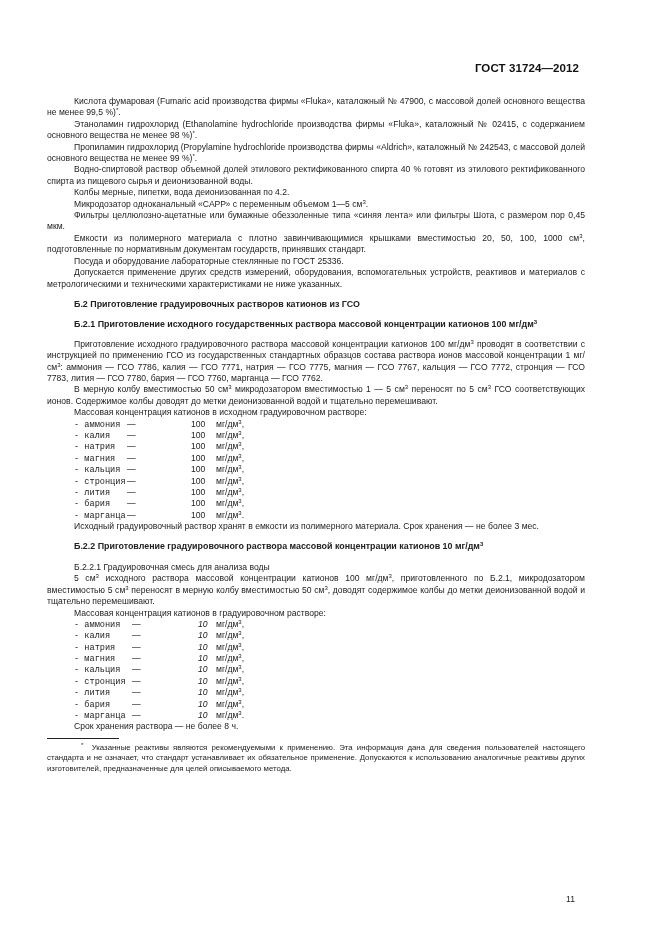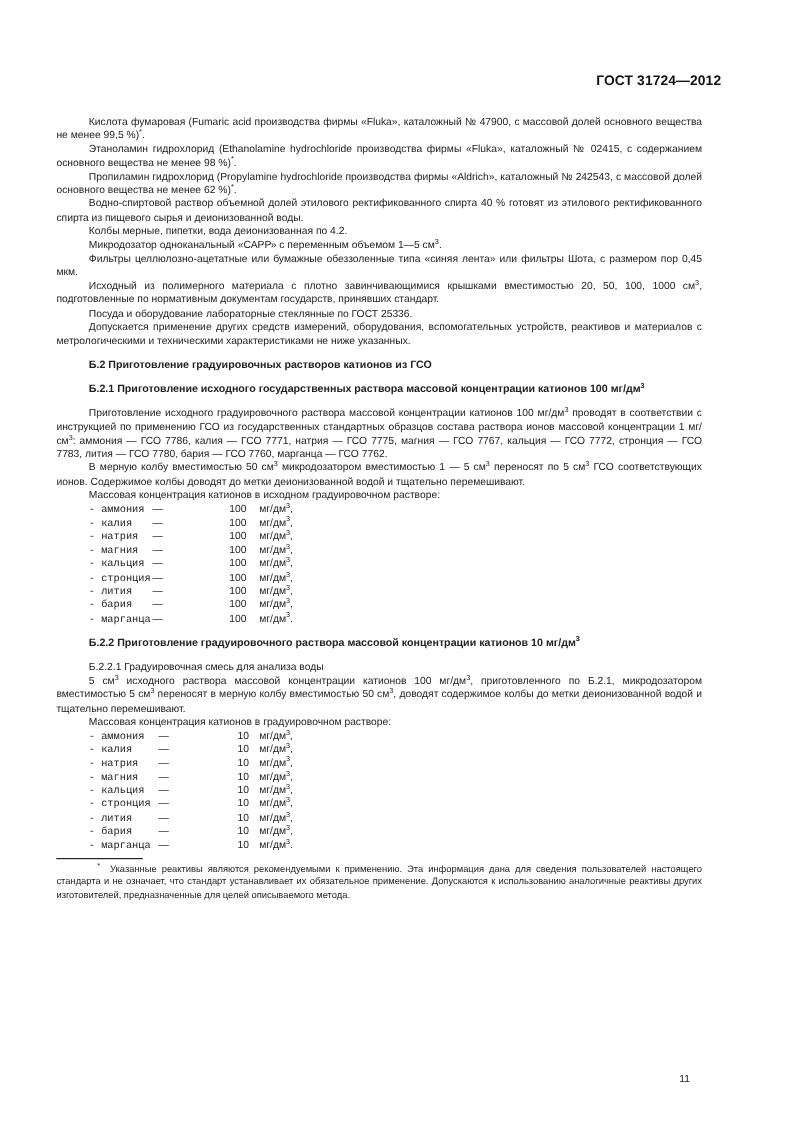--- a/index.html
+++ b/index.html
@@ -1,52 +1,52 @@
 <!DOCTYPE html>
 <html><head>
 <meta charset="utf-8">
 <style>
   html, body { margin: 0; padding: 0; background: #ffffff; }
   body { width: 661px; height: 935px; position: relative; overflow: hidden;
          font-family: "Liberation Sans", "DejaVu Sans", sans-serif; color: #222; }
-  .header { position: absolute; right: 60px; top: 62px; font-weight: bold; font-size: 11.5px; color: #111; letter-spacing: 0.1px; }
+  .header { position: absolute; right: 82px; top: 62px; font-weight: bold; font-size: 11.5px; color: #111; letter-spacing: 0.1px; }
   .body { position: absolute; left: 47px; top: 96px; width: 538px; font-size: 8.6px; line-height: 11.4px; }
   p { margin: 0; text-align: justify; }
   .ind { text-indent: 27px; }
   .h2 { font-weight: bold; font-size: 8.9px; margin: 9px 0 9px 27px; text-indent: 0; }
   .h3 { font-weight: bold; font-size: 8.9px; margin: 0 0 8px 27px; text-indent: 0; }
   sup { font-size: 6px; vertical-align: 3.5px; line-height: 0; }
   .list { margin: 0; padding: 0; list-style: none; }
   .list li { padding-left: 27px; white-space: nowrap; height: 11.4px; }
   .list .nm { display: inline-block; width: 53px; font-family: Liberation Mono, monospace; }
   .list .dash { display: inline-block; width: 16px; }
   .list .val { display: inline-block; width: 25px; margin-left: 48px; }
   .list2 .nm { width: 58px; }
   .list2 .dash { width: 18px; }
-  .list2 .val { width: 18px; }
+  .list2 .val { width: 18px; font-style: italic; }
   .fn-rule { width: 72px; border-top: 1px solid #222; margin: 5px 0 4px 0; }
   .footnote { font-size: 7.8px; line-height: 10.4px; text-indent: 34px; }
   .pagenum { position: absolute; left: 566px; top: 894px; font-size: 8.6px; }
 </style>
 </head>
 <body>
 
 <div class="header">ГОСТ 31724—2012</div>
 
 <div class="body">
 
   <div>
     <p class="ind"><span>Кислота фумаровая (Fumaric acid производства фирмы «Fluka», каталожный № 47900, с массовой долей основного вещества не менее 99,5 %)</span><sup>*</sup><span>.</span></p>
     <p class="ind"><span>Этаноламин гидрохлорид (Ethanolamine hydrochloride производства фирмы «Fluka», каталожный № 02415, с содержанием основного вещества не менее 98 %)</span><sup>*</sup><span>.</span></p>
-    <p class="ind"><span>Пропиламин гидрохлорид (Propylamine hydrochloride производства фирмы «Aldrich», каталожный № 242543, с массовой долей основного вещества не менее 62 %)</span><sup>*</sup><span>.</span></p>
+    <p class="ind"><span>Пропиламин гидрохлорид (Propylamine hydrochloride производства фирмы «Aldrich», каталожный № 242543, с массовой долей основного вещества не менее 99 %)</span><sup>*</sup><span>.</span></p>
     <p class="ind">Водно-спиртовой раствор объемной долей этилового ректификованного спирта 40 % готовят из этилового ректификованного спирта из пищевого сырья и деионизованной воды.</p>
     <p class="ind">Колбы мерные, пипетки, вода деионизованная по 4.2.</p>
     <p class="ind"><span>Микродозатор одноканальный «САРР» с переменным объемом 1—5 см</span><sup>3</sup><span>.</span></p>
     <p class="ind">Фильтры целлюлозно-ацетатные или бумажные обеззоленные типа «синяя лента» или фильтры Шота, с размером пор 0,45 мкм.</p>
-    <p class="ind"><span>Исходный из полимерного материала с плотно завинчивающимися крышками вместимостью 20, 50, 100, 1000 см</span><sup>3</sup><span>, подготовленные по нормативным документам государств, принявших стандарт.</span></p>
+    <p class="ind"><span>Емкости из полимерного материала с плотно завинчивающимися крышками вместимостью 20, 50, 100, 1000 см</span><sup>3</sup><span>, подготовленные по нормативным документам государств, принявших стандарт.</span></p>
     <p class="ind">Посуда и оборудование лабораторные стеклянные по ГОСТ 25336.</p>
     <p class="ind">Допускается применение других средств измерений, оборудования, вспомогательных устройств, реактивов и материалов с метрологическими и техническими характеристиками не ниже указанных.</p>
   </div>
 
   <p class="h2">Б.2 Приготовление градуировочных растворов катионов из ГСО</p>
 
   <p class="h3"><span>Б.2.1 Приготовление исходного государственных раствора массовой концентрации катионов 100 мг/дм</span><sup>3</sup></p>
 
   <p class="ind"><span>Приготовление исходного градуировочного раствора массовой концентрации катионов 100 мг/дм</span><sup>3</sup><span> проводят в соответствии с инструкцией по применению ГСО из государственных стандартных образцов состава раствора ионов массовой концентрации 1 мг/см</span><sup>3</sup><span>: аммония — ГСО 7786, калия — ГСО 7771, натрия — ГСО 7775, магния — ГСО 7767, кальция — ГСО 7772, стронция — ГСО 7783, лития — ГСО 7780, бария — ГСО 7760, марганца — ГСО 7762.</span></p>
   <p class="ind"><span>В мерную колбу вместимостью 50 см</span><sup>3</sup><span> микродозатором вместимостью 1 — 5 см</span><sup>3</sup><span> переносят по 5 см</span><sup>3</sup><span> ГСО соответствующих ионов. Содержимое колбы доводят до метки деионизованной водой и тщательно перемешивают.</span></p>
@@ -57,37 +57,39 @@
     <li><span class="nm">- калия</span><span class="dash">—</span><span class="val">100</span><span>мг/дм</span><sup>3</sup><span>,</span></li>
     <li><span class="nm">- натрия</span><span class="dash">—</span><span class="val">100</span><span>мг/дм</span><sup>3</sup><span>,</span></li>
     <li><span class="nm">- магния</span><span class="dash">—</span><span class="val">100</span><span>мг/дм</span><sup>3</sup><span>,</span></li>
     <li><span class="nm">- кальция</span><span class="dash">—</span><span class="val">100</span><span>мг/дм</span><sup>3</sup><span>,</span></li>
     <li><span class="nm">- стронция</span><span class="dash">—</span><span class="val">100</span><span>мг/дм</span><sup>3</sup><span>,</span></li>
     <li><span class="nm">- лития</span><span class="dash">—</span><span class="val">100</span><span>мг/дм</span><sup>3</sup><span>,</span></li>
     <li><span class="nm">- бария</span><span class="dash">—</span><span class="val">100</span><span>мг/дм</span><sup>3</sup><span>,</span></li>
     <li><span class="nm">- марганца</span><span class="dash">—</span><span class="val">100</span><span>мг/дм</span><sup>3</sup><span>.</span></li>
   </ul>
 
+  <p class="ind">Исходный градуировочный раствор хранят в емкости из полимерного материала. Срок хранения — не более 3 мес.</p>
 
   <p class="h2"><span>Б.2.2 Приготовление градуировочного раствора массовой концентрации катионов 10 мг/дм</span><sup>3</sup></p>
 
   <p class="ind">Б.2.2.1 Градуировочная смесь для анализа воды</p>
   <p class="ind"><span>5 см</span><sup>3</sup><span> исходного раствора массовой концентрации катионов 100 мг/дм</span><sup>3</sup><span>, приготовленного по Б.2.1, микродозатором вместимостью 5 см</span><sup>3</sup><span> переносят в мерную колбу вместимостью 50 см</span><sup>3</sup><span>, доводят содержимое колбы до метки деионизованной водой и тщательно перемешивают.</span></p>
   <p class="ind">Массовая концентрация катионов в градуировочном растворе:</p>
 
   <ul class="list list2">
     <li><span class="nm">- аммония</span><span class="dash">—</span><span class="val">10</span><span>мг/дм</span><sup>3</sup><span>,</span></li>
     <li><span class="nm">- калия</span><span class="dash">—</span><span class="val">10</span><span>мг/дм</span><sup>3</sup><span>,</span></li>
     <li><span class="nm">- натрия</span><span class="dash">—</span><span class="val">10</span><span>мг/дм</span><sup>3</sup><span>,</span></li>
     <li><span class="nm">- магния</span><span class="dash">—</span><span class="val">10</span><span>мг/дм</span><sup>3</sup><span>,</span></li>
     <li><span class="nm">- кальция</span><span class="dash">—</span><span class="val">10</span><span>мг/дм</span><sup>3</sup><span>,</span></li>
     <li><span class="nm">- стронция</span><span class="dash">—</span><span class="val">10</span><span>мг/дм</span><sup>3</sup><span>,</span></li>
     <li><span class="nm">- лития</span><span class="dash">—</span><span class="val">10</span><span>мг/дм</span><sup>3</sup><span>,</span></li>
     <li><span class="nm">- бария</span><span class="dash">—</span><span class="val">10</span><span>мг/дм</span><sup>3</sup><span>,</span></li>
     <li><span class="nm">- марганца</span><span class="dash">—</span><span class="val">10</span><span>мг/дм</span><sup>3</sup><span>.</span></li>
   </ul>
 
+  <p class="ind">Срок хранения раствора — не более 8 ч.</p>
 
   <div class="fn-rule"></div>
   <p class="footnote"><sup>*</sup>&nbsp;&nbsp;<span>Указанные реактивы являются рекомендуемыми к применению. Эта информация дана для сведения пользователей настоящего стандарта и не означает, что стандарт устанавливает их обязательное применение. Допускаются к использованию аналогичные реактивы других изготовителей, предназначенные для целей описываемого метода.</span></p>
 </div>
 
 <div class="pagenum">11</div>
 
 </body></html>

